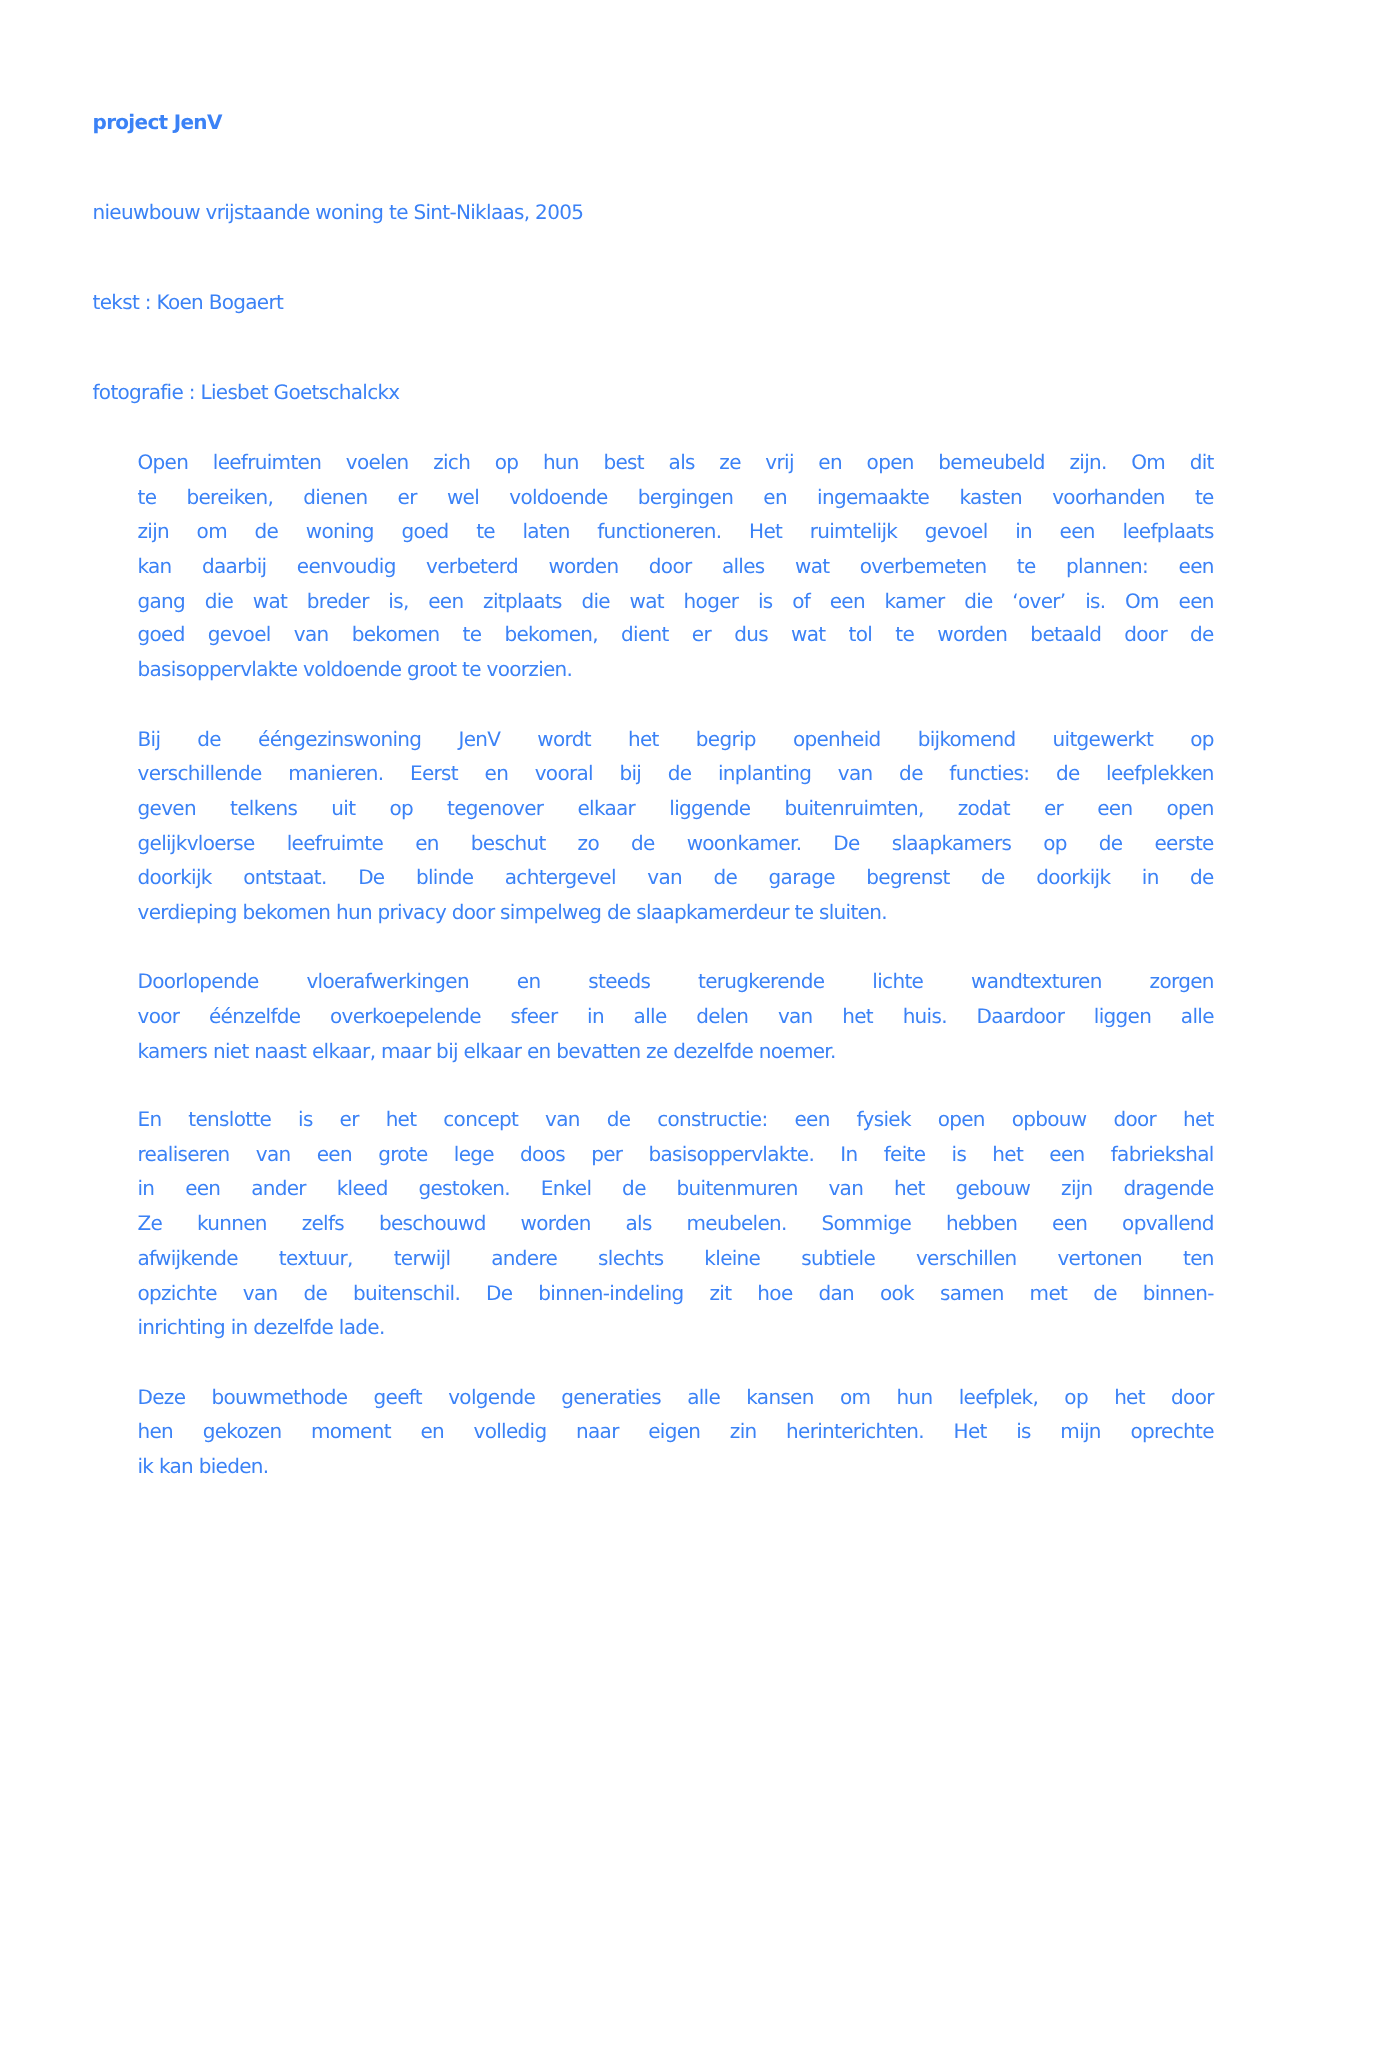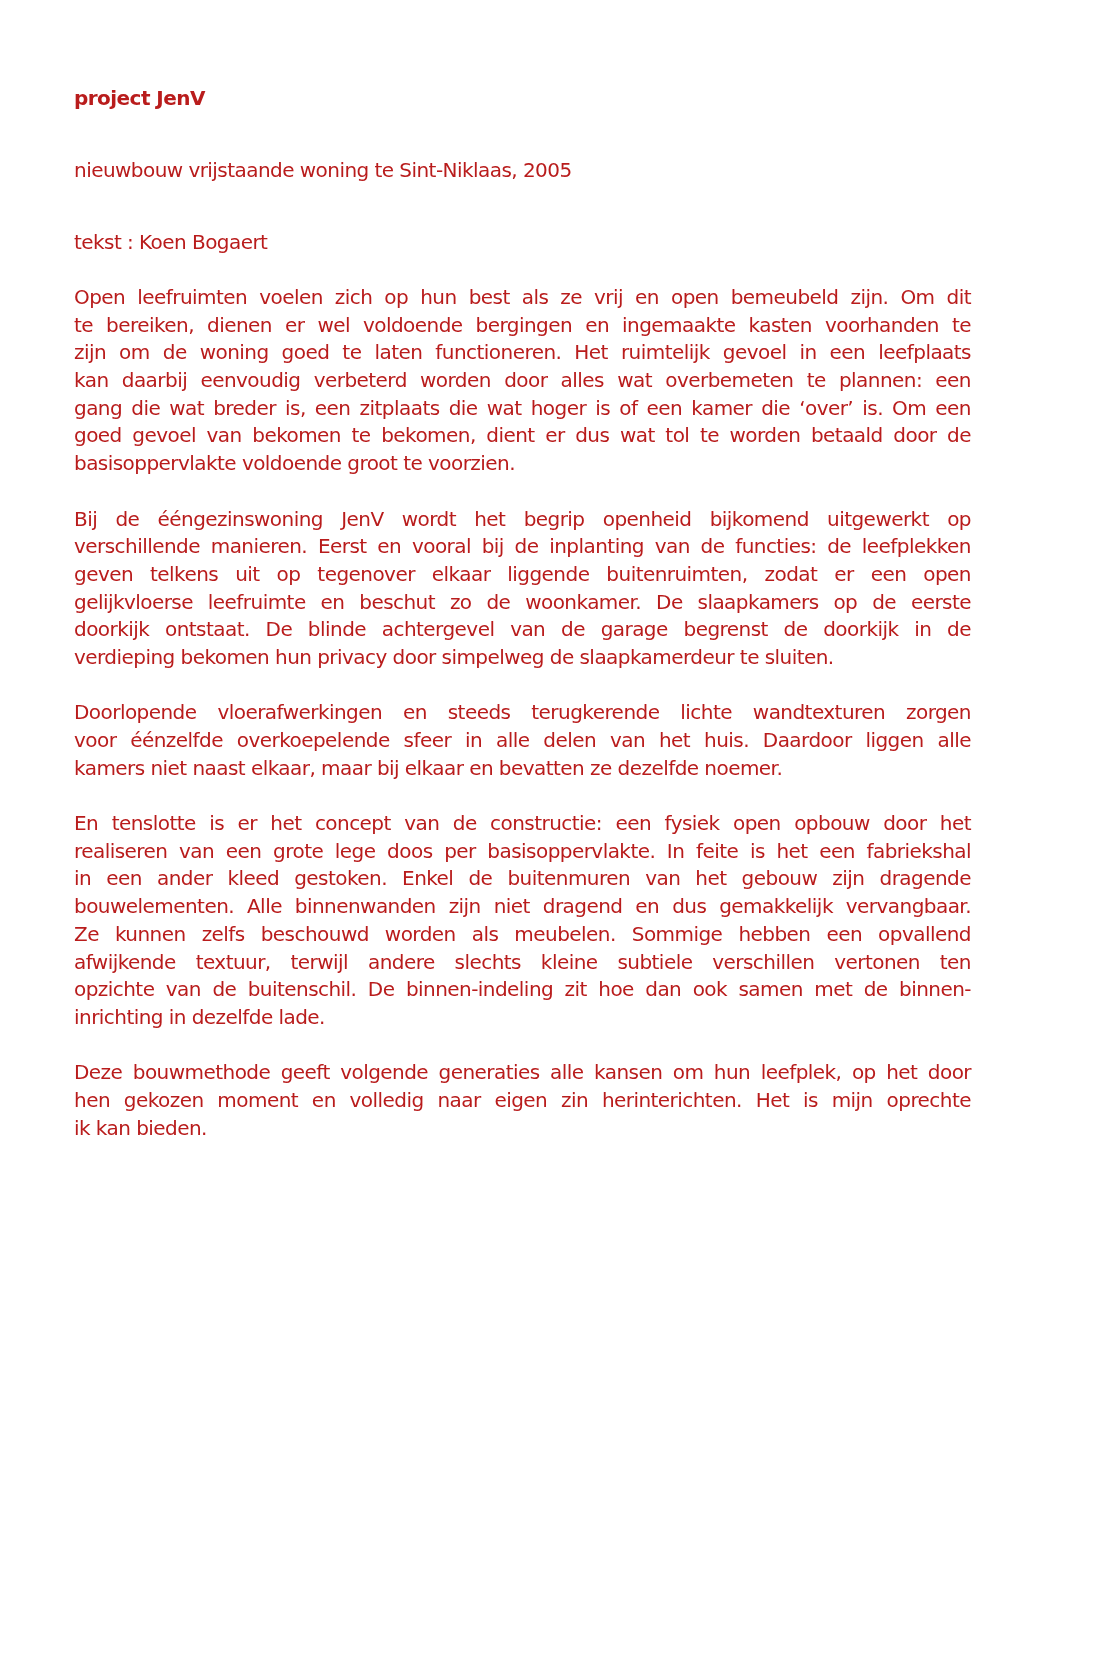--- a/index.html
+++ b/index.html
@@ -1,42 +1,43 @@
 <!DOCTYPE html>
 <html><head>
 <meta charset="utf-8">
 <style>
   html, body { margin: 0; padding: 0; background: #ffffff; }
   body { width: 1102px; height: 1654px; position: relative; overflow: hidden; }
   .page {
     position: absolute; left: 74px; top: 84px; width: 897px;
     font-family: "DejaVu Sans", sans-serif;
-    color: #b91c1c;
-    font-size: 20px;
+    color: #3b82f6;
+    font-size: 16px;
     letter-spacing: -0.55px;
   }
   .header-title { font-weight: bold; line-height: 28px; height: 28px; }
   .header-line { line-height: 28px; height: 28px; white-space: nowrap; margin-top: 44px; }
   .header { margin-bottom: 28px; }
-  .para { margin-bottom: 27.7px; }
+  .para { margin-bottom: 27.7px; margin-left: 36px; }
   .line {
     display: block; height: 27.7px; line-height: 27.7px;
     white-space: nowrap; overflow: visible;
     text-align: justify; text-align-last: justify;
   }
   .line.last { text-align-last: left; }
 </style>
 </head>
 <body>
 
 <div class="page">
   <div class="header">
     <div class="header-title">project JenV</div>
     <div class="header-line">nieuwbouw vrijstaande woning te Sint-Niklaas, 2005</div>
     <div class="header-line">tekst : Koen Bogaert</div>
+    <div class="header-line">fotografie : Liesbet Goetschalckx</div>
   </div>
 
   <div class="para">
     <span class="line">Open leefruimten voelen zich op hun best als ze vrij en open bemeubeld zijn. Om dit</span>
     <span class="line">te bereiken, dienen er wel voldoende bergingen en ingemaakte kasten voorhanden te</span>
     <span class="line">zijn om de woning goed te laten functioneren. Het ruimtelijk gevoel in een leefplaats</span>
     <span class="line">kan daarbij eenvoudig verbeterd worden door alles wat overbemeten te plannen: een</span>
     <span class="line">gang die wat breder is, een zitplaats die wat hoger is of een kamer die ‘over’ is. Om een</span>
     <span class="line">goed gevoel van bekomen te bekomen, dient er dus wat tol te worden betaald door de</span>
     <span class="line last">basisoppervlakte voldoende groot te voorzien.</span>
@@ -54,21 +55,20 @@
   <div class="para">
     <span class="line">Doorlopende vloerafwerkingen en steeds terugkerende lichte wandtexturen zorgen</span>
     <span class="line">voor éénzelfde overkoepelende sfeer in alle delen van het huis. Daardoor liggen alle</span>
     <span class="line last">kamers niet naast elkaar, maar bij elkaar en bevatten ze dezelfde noemer.</span>
   </div>
 
   <div class="para">
     <span class="line">En tenslotte is er het concept van de constructie: een fysiek open opbouw door het</span>
     <span class="line">realiseren van een grote lege doos per basisoppervlakte. In feite is het een fabriekshal</span>
     <span class="line">in een ander kleed gestoken. Enkel de buitenmuren van het gebouw zijn dragende</span>
-    <span class="line">bouwelementen. Alle binnenwanden zijn niet dragend en dus gemakkelijk vervangbaar.</span>
     <span class="line">Ze kunnen zelfs beschouwd worden als meubelen. Sommige hebben een opvallend</span>
     <span class="line">afwijkende textuur, terwijl andere slechts kleine subtiele verschillen vertonen ten</span>
     <span class="line">opzichte van de buitenschil. De binnen-indeling zit hoe dan ook samen met de binnen-</span>
     <span class="line last">inrichting in dezelfde lade.</span>
   </div>
 
   <div class="para">
     <span class="line">Deze bouwmethode geeft volgende generaties alle kansen om hun leefplek, op het door</span>
     <span class="line">hen gekozen moment en volledig naar eigen zin herinterichten. Het is mijn oprechte</span>
     <span class="line last">ik kan bieden.</span>

